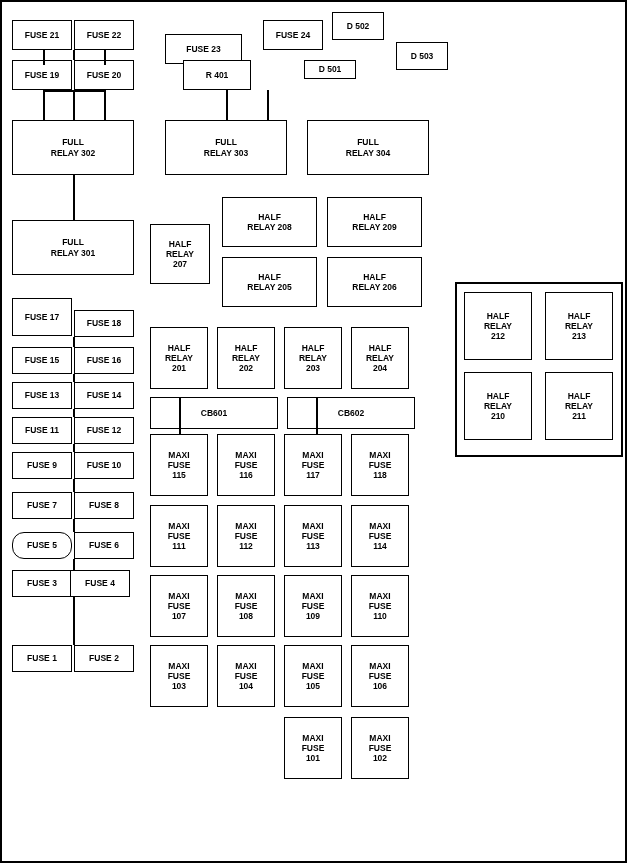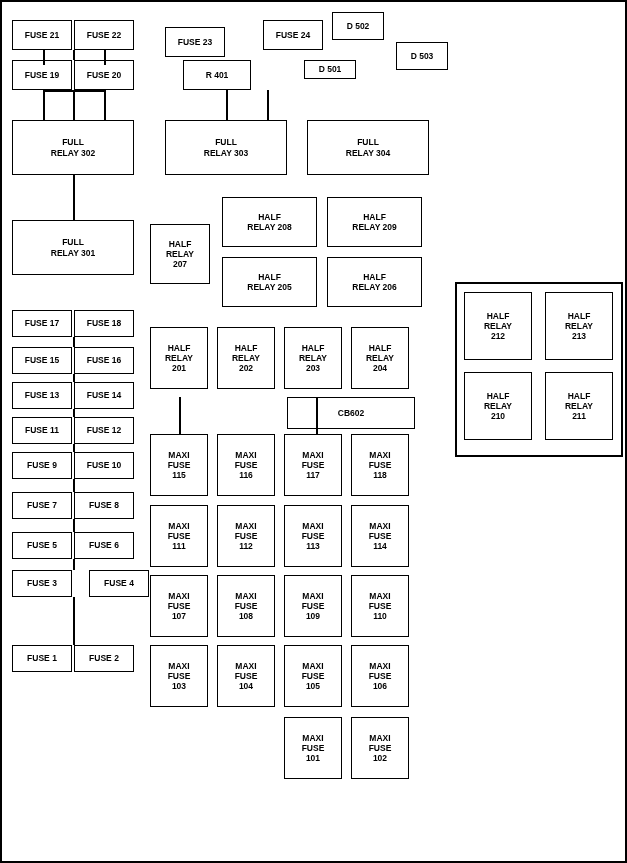--- a/index.html
+++ b/index.html
@@ -43,21 +43,21 @@
       background: #000;
     }
   </style>
 </head>
 <body>
 
 <div class="diagram-container">
 
   <div class="box" style="left:10px;top:18px;width:60px;height:30px;">FUSE 21</div>
   <div class="box" style="left:72px;top:18px;width:60px;height:30px;">FUSE 22</div>
-  <div class="box" style="left:163px;top:25px;width:60px;height:30px;">FUSE 23</div>
+  <div class="box" style="left:163px;top:32px;width:77px;height:30px;">FUSE 23</div>
   <div class="box" style="left:225px;top:18px;width:60px;height:30px;margin-left:36px;">FUSE 24</div>
   <div class="box" style="left:330px;top:10px;width:52px;height:28px;">D 502</div>
 
   <div class="box" style="left:10px;top:58px;width:60px;height:30px;">FUSE 19</div>
   <div class="box" style="left:72px;top:58px;width:60px;height:30px;">FUSE 20</div>
   <div class="box" style="left:181px;top:58px;width:68px;height:30px;">R 401</div>
   <div class="box" style="left:302px;top:58px;width:52px;height:19px;">D 501</div>
   <div class="box" style="left:394px;top:40px;width:52px;height:28px;">D 503</div>
 
   <div class="line" style="left:41px;top:48px;width:1.5px;height:15px;"></div>
@@ -84,21 +84,21 @@
   <div class="box" style="left:220px;top:195px;width:95px;height:50px;white-space:pre-line;">HALF
 RELAY 208</div>
   <div class="box" style="left:325px;top:195px;width:95px;height:50px;white-space:pre-line;">HALF
 RELAY 209</div>
 
   <div class="box" style="left:220px;top:255px;width:95px;height:50px;white-space:pre-line;">HALF
 RELAY 205</div>
   <div class="box" style="left:325px;top:255px;width:95px;height:50px;white-space:pre-line;">HALF
 RELAY 206</div>
 
-  <div class="box" style="left:10px;top:308px;width:60px;height:27px;">FUSE 17</div>
+  <div class="box" style="left:10px;top:296px;width:60px;height:38px;">FUSE 17</div>
   <div class="box" style="left:72px;top:308px;width:60px;height:27px;">FUSE 18</div>
 
   <div class="box" style="left:10px;top:345px;width:60px;height:27px;">FUSE 15</div>
   <div class="box" style="left:72px;top:345px;width:60px;height:27px;">FUSE 16</div>
 
   <div class="box" style="left:148px;top:325px;width:58px;height:62px;white-space:pre-line;">HALF
 RELAY
 201</div>
   <div class="box" style="left:215px;top:325px;width:58px;height:62px;white-space:pre-line;">HALF
 RELAY
@@ -125,20 +125,21 @@
   <div class="box" style="left:543px;top:370px;width:68px;height:68px;white-space:pre-line;">HALF
 RELAY
 211</div>
 
   <div class="box" style="left:10px;top:380px;width:60px;height:27px;">FUSE 13</div>
   <div class="box" style="left:72px;top:380px;width:60px;height:27px;">FUSE 14</div>
 
   <div class="box" style="left:10px;top:415px;width:60px;height:27px;">FUSE 11</div>
   <div class="box" style="left:72px;top:415px;width:60px;height:27px;">FUSE 12</div>
 
+  <div class="box" style="left:148px;top:395px;width:128px;height:32px;">CB601</div>
   <div class="box" style="left:285px;top:395px;width:128px;height:32px;">CB602</div>
 
   <div class="box" style="left:10px;top:450px;width:60px;height:27px;">FUSE 9</div>
   <div class="box" style="left:72px;top:450px;width:60px;height:27px;">FUSE 10</div>
 
   <div class="box" style="left:148px;top:432px;width:58px;height:62px;white-space:pre-line;">MAXI
 FUSE
 115</div>
   <div class="box" style="left:215px;top:432px;width:58px;height:62px;white-space:pre-line;">MAXI
 FUSE
@@ -159,38 +160,38 @@
   <div class="box" style="left:215px;top:503px;width:58px;height:62px;white-space:pre-line;">MAXI
 FUSE
 112</div>
   <div class="box" style="left:282px;top:503px;width:58px;height:62px;white-space:pre-line;">MAXI
 FUSE
 113</div>
   <div class="box" style="left:349px;top:503px;width:58px;height:62px;white-space:pre-line;">MAXI
 FUSE
 114</div>
 
-  <div class="box" style="left:10px;top:530px;width:60px;height:27px;">FUSE 5</div>
+  <div class="box" style="left:10px;top:530px;width:60px;height:27px;border-radius:12px;">FUSE 5</div>
   <div class="box" style="left:72px;top:530px;width:60px;height:27px;">FUSE 6</div>
 
   <div class="box" style="left:148px;top:573px;width:58px;height:62px;white-space:pre-line;">MAXI
 FUSE
 107</div>
   <div class="box" style="left:215px;top:573px;width:58px;height:62px;white-space:pre-line;">MAXI
 FUSE
 108</div>
   <div class="box" style="left:282px;top:573px;width:58px;height:62px;white-space:pre-line;">MAXI
 FUSE
 109</div>
   <div class="box" style="left:349px;top:573px;width:58px;height:62px;white-space:pre-line;">MAXI
 FUSE
 110</div>
 
   <div class="box" style="left:10px;top:568px;width:60px;height:27px;">FUSE 3</div>
-  <div class="box" style="left:87px;top:568px;width:60px;height:27px;">FUSE 4</div>
+  <div class="box" style="left:68px;top:568px;width:60px;height:27px;">FUSE 4</div>
 
   <div class="box" style="left:10px;top:643px;width:60px;height:27px;">FUSE 1</div>
   <div class="box" style="left:72px;top:643px;width:60px;height:27px;">FUSE 2</div>
 
   <div class="box" style="left:148px;top:643px;width:58px;height:62px;white-space:pre-line;">MAXI
 FUSE
 103</div>
   <div class="box" style="left:215px;top:643px;width:58px;height:62px;white-space:pre-line;">MAXI
 FUSE
 104</div>

